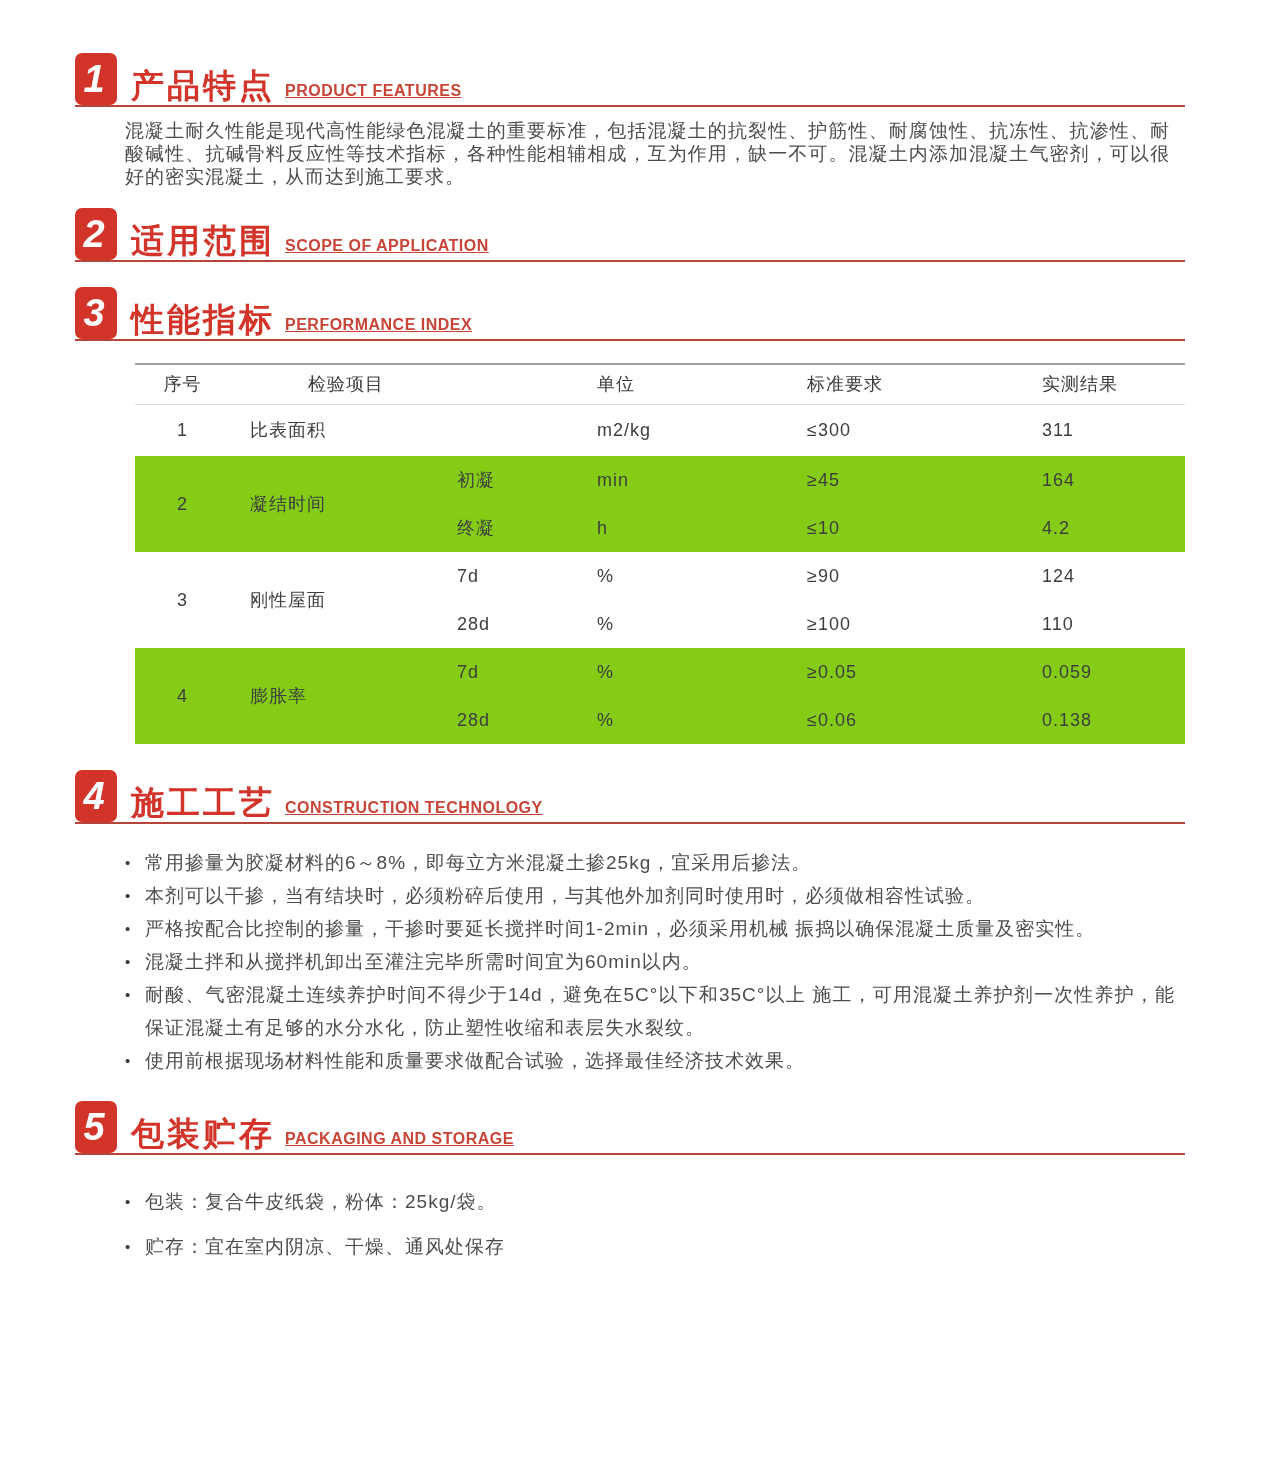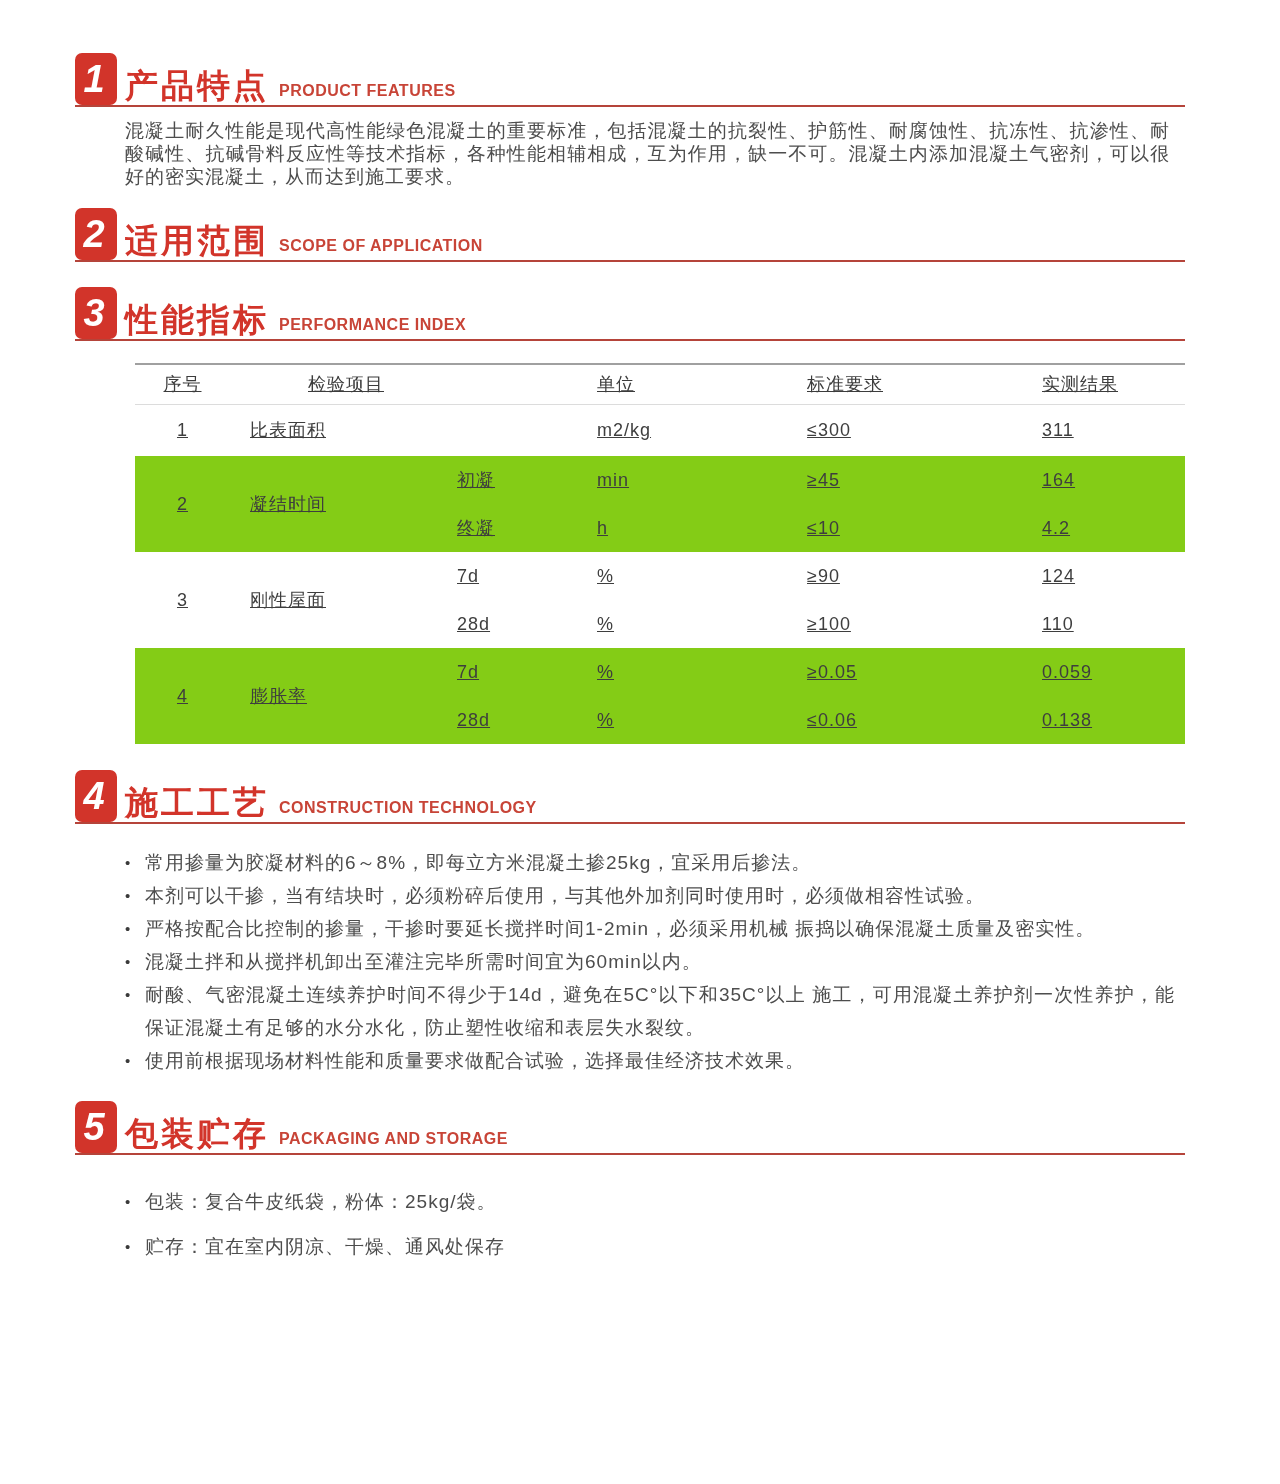--- a/index.html
+++ b/index.html
@@ -36,34 +36,35 @@
     align-items: center;
     justify-content: center;
     padding-right: 4px;
     flex: 0 0 auto;
   }
   .sec-title {
     color: #d2342a;
     font-size: 33px;
     font-weight: bold;
     letter-spacing: 3px;
-    margin-left: 8px;
+    margin-left: 14px;
     line-height: 1;
     padding-bottom: 3px;
     white-space: nowrap;
   }
   .sec-subtitle {
     color: #c84437;
     font-size: 16px;
     font-weight: bold;
     letter-spacing: 0.5px;
     margin-left: 10px;
     line-height: 1;
     padding-bottom: 6px;
     white-space: nowrap;
+    text-decoration: underline;
   }
 
   
   .para {
     margin: 12px 0 0 50px;
     width: 1045px;
     font-size: 19px;
     line-height: 23px;
     letter-spacing: 1px;
     text-align: justify;
@@ -83,21 +84,20 @@
     border-top: 2px solid #a0a0a0;
     font-size: 18px;
     color: #3e3e3e;
     letter-spacing: 1px;
   }
   table.perf th, table.perf td {
     font-weight: normal;
     text-align: left;
     vertical-align: middle;
     padding: 0;
-    text-decoration: underline;
   }
   table.perf thead tr { height: 40px; }
   table.perf thead th { border-bottom: 1px solid #dcdcdc; color: #3c3c3c; }
   .c-no { text-align: center !important; }
   .pad { padding-left: 37px !important; }
   .c-item { padding-left: 20px !important; }
   .c-item-h { padding-left: 78px !important; }
   tr.r-single { height: 52px; }
   tr.r-sub { height: 48px; }
   tr.band td { background: #84cc16; }

